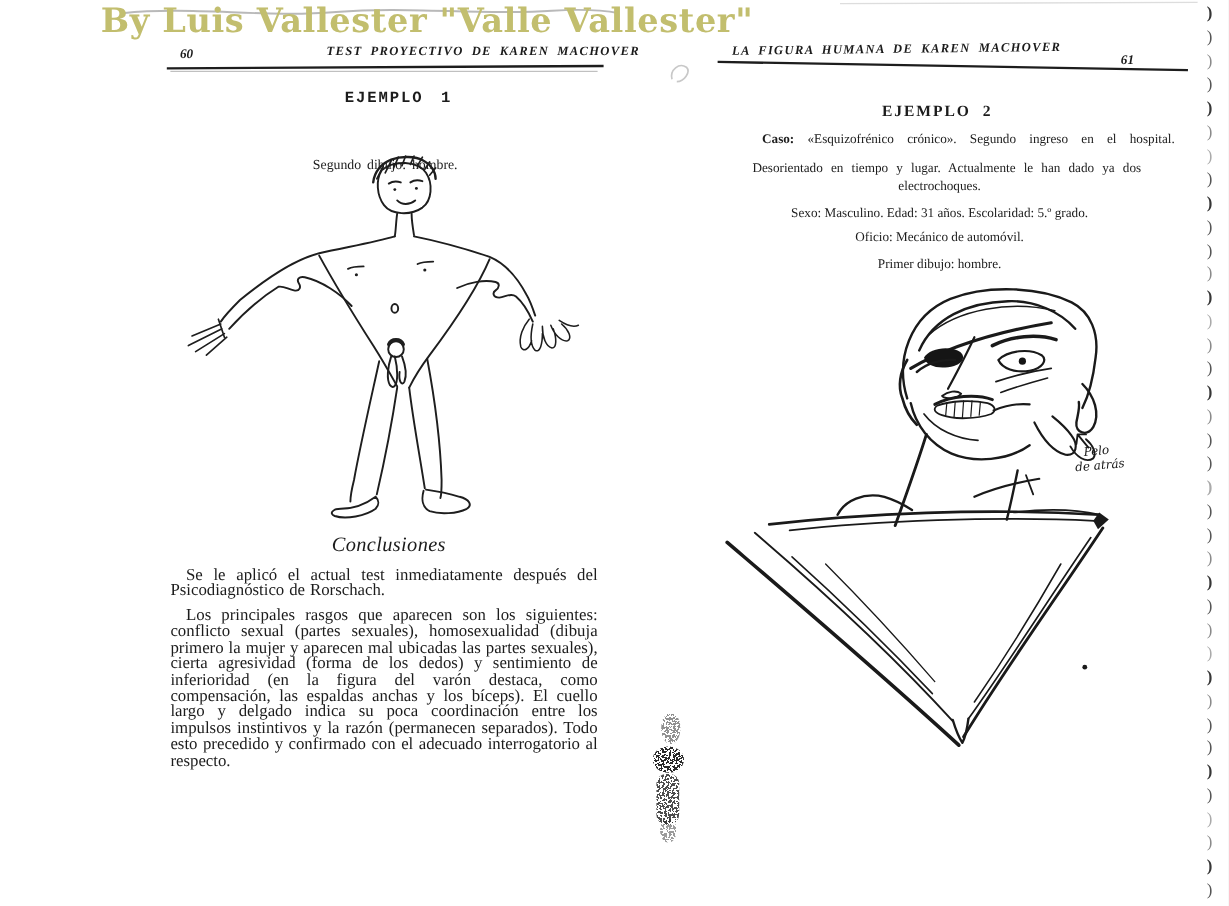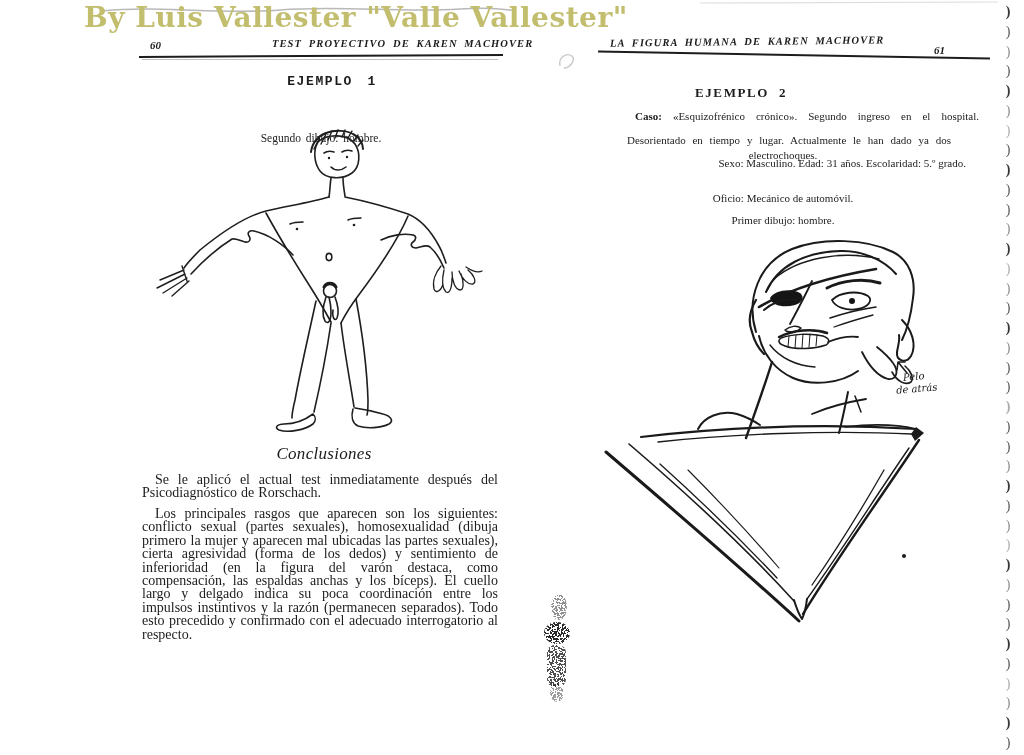--- a/index.html
+++ b/index.html
@@ -161,27 +161,27 @@
       <rect x="11" y="50" width="19" height="42" rx="8" opacity="0.8"></rect>
       <ellipse cx="21" cy="97" rx="7" ry="10" opacity="0.45"></ellipse>
     </g>
   </svg>
 
   <div>
     <div class="running-title" style="left:610px;top:36px;transform:rotate(-0.7deg);">LA FIGURA HUMANA DE KAREN MACHOVER</div>
     <div class="page-num" style="left:934px;top:44px;">61</div>
     <div class="rule" style="left:598px;top:54px;width:392px;transform:rotate(1deg);"></div>
 
-    <div class="example-heading" style="left:741px;top:85px;">EJEMPLO 2</div>
+    <div class="example-heading" style="left:781px;top:85px;">EJEMPLO 2</div>
 
     <div class="case-line" style="left:607px;top:110px;width:344px;"><b>Caso:</b> <span>«Esquizofrénico crónico». Segundo ingreso en el hospital.</span></div>
     <div class="case-line" style="left:599px;top:134px;width:324px;">Desorientado en tiempo y lugar. Actualmente le han dado ya dos</div>
     <div class="center-line" style="top:149px;">electrochoques.</div>
 
-    <div class="center-line" style="top:157px;text-align:right;">Sexo: Masculino. Edad: 31 años. Escolaridad: 5.º grado.</div>
+    <div class="center-line" style="top:172px;">Sexo: Masculino. Edad: 31 años. Escolaridad: 5.º grado.</div>
     <div class="center-line" style="top:192px;">Oficio: Mecánico de automóvil.</div>
     <div class="center-line" style="top:214px;">Primer dibujo: hombre.</div>
 
     <svg class="abs" style="left:588px;top:236px;" width="412" height="396" viewBox="588 236 412 396" fill="none" stroke="#1a1a1a" stroke-width="2" stroke-linecap="round" stroke-linejoin="round">
 
       <path d="M756,332 C746,300 758,263 792,249 C823,237 867,239 893,252 C909,260 916,278 913,298 C911,315 907,330 902,340"></path>
       <path d="M902,320 C912,330 917,345 911,356 C906,364 896,361 897,352 C898,346 900,340 899,335"></path>
       <path d="M766,292 C778,265 806,252 840,251 C862,250 884,260 896,274"></path>
       <path d="M774,279 C798,258 842,250 879,259" stroke-width="1.3"></path>
       <path d="M756,300 C750,310 748,322 752,332 C754,340 758,348 764,354" stroke-width="2.2"></path>

